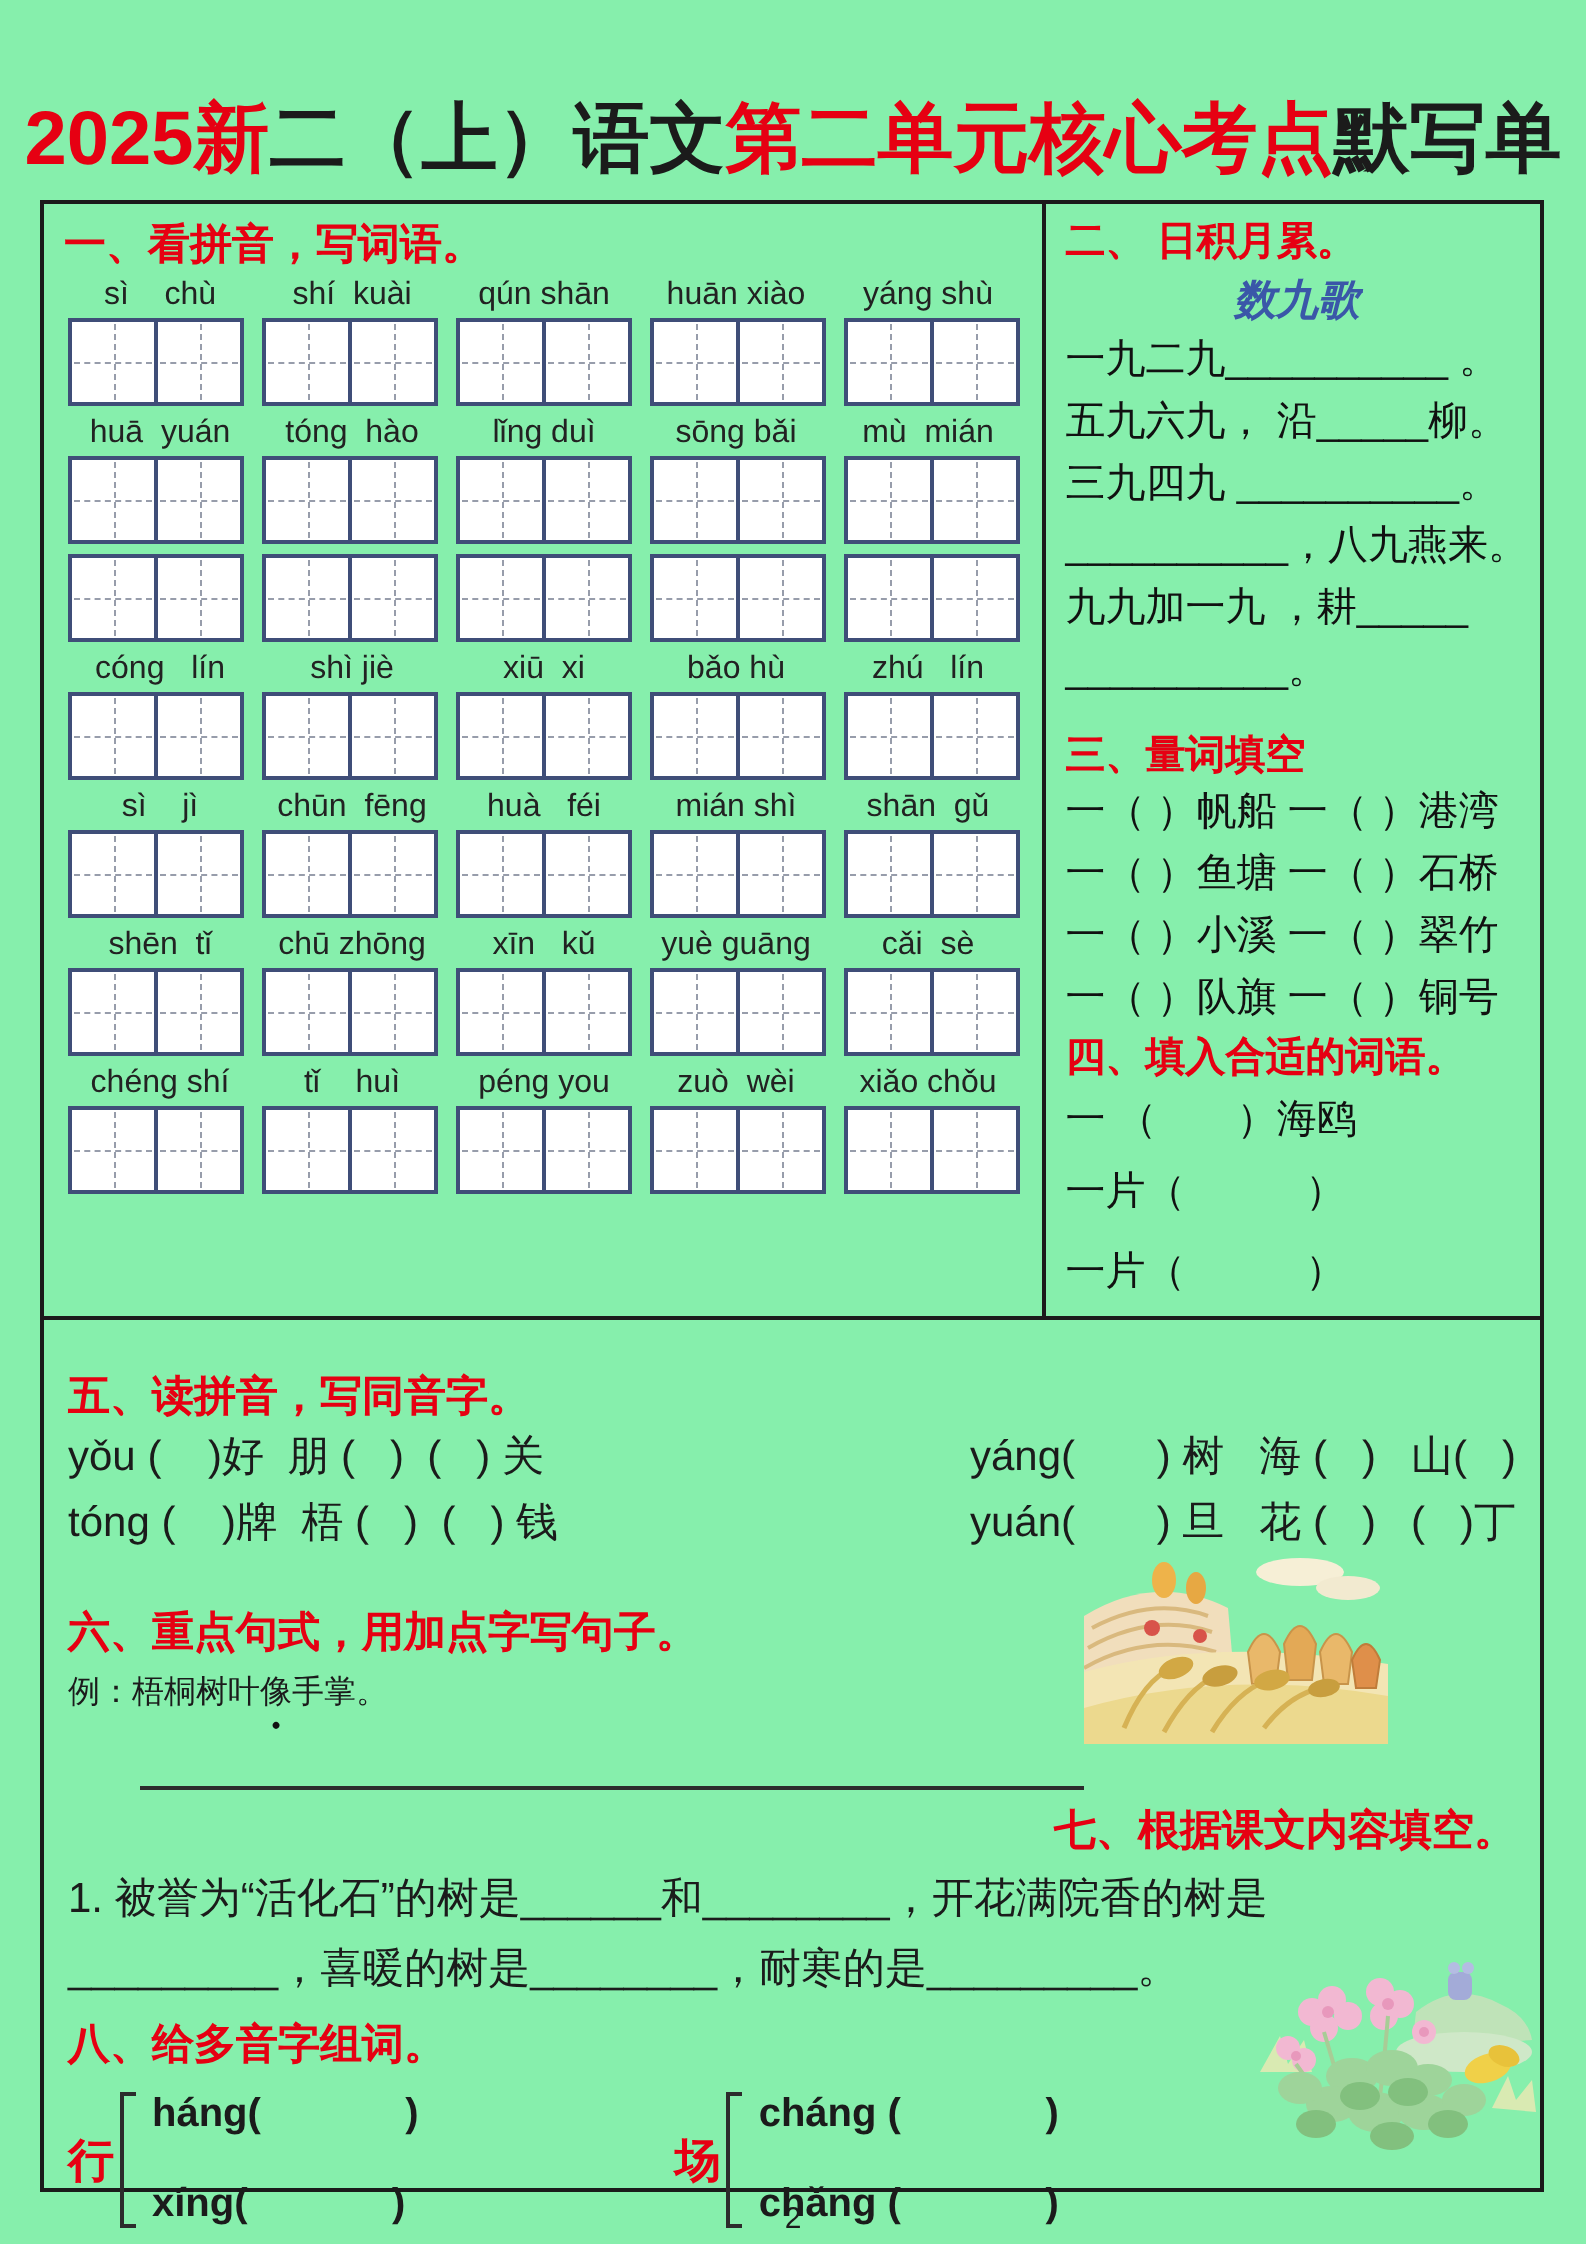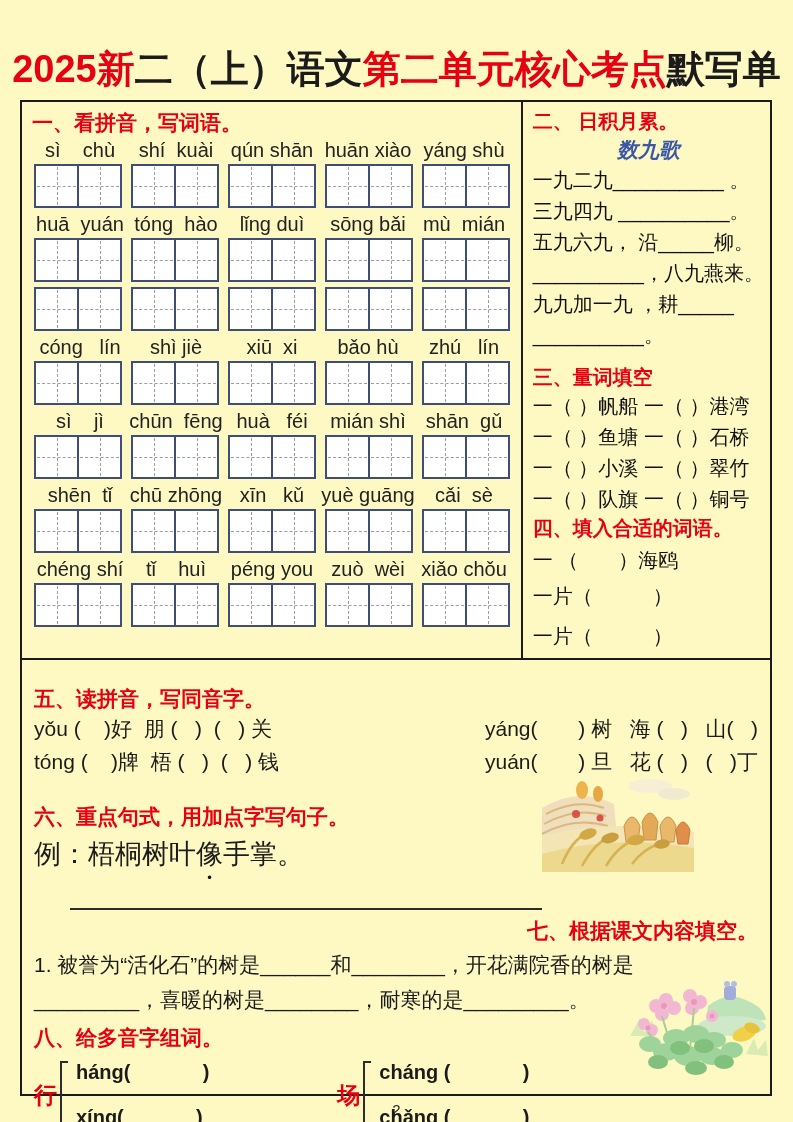--- a/index.html
+++ b/index.html
@@ -1,51 +1,51 @@
 <!DOCTYPE html>
 <html><head>
 <meta charset="utf-8">
 <style>
   * { margin:0; padding:0; box-sizing:border-box; }
   body { background:#ffffff; font-family:"Liberation Sans","DejaVu Sans",sans-serif; color:#1b1b1b; }
-  .sheet { position:relative; width:793px; height:1122px; background:#fef9c3; overflow:hidden; }
+  .sheet { position:relative; width:793px; height:1122px; background:#86efac; overflow:hidden; }
 
   .page-title { position:absolute; top:44px; left:0; width:100%; text-align:center;
     font-size:38px; font-weight:800; letter-spacing:0px; white-space:nowrap; }
   .red { color:#e60012; }
   .blue { color:#3a57a8;font-style:italic; }
 
   .content-box { position:absolute; left:20px; top:100px; width:752px; height:996px;
     border:2px solid #1b1b1b; display:flex; flex-direction:column;gap:18px; }
   .top-area { display:flex; height:584px; border-bottom:2px solid #1b1b1b; }
   .left-col { width:508px; border-right:2px solid #1b1b1b; padding:8px 6px 0 10px; }
   .right-col { flex:1; padding:6px 6px 0 10px; }
   .bottom-area { flex:1; position:relative; padding:8px 12px 0 12px; }
 
   .sec-heading { color:#e60012; font-weight:bold; font-size:21px; line-height:26px; }
 
   .pinyin-row { display:flex; margin-top:3px; }
-  .pinyin-row span { width:96px; text-align:center; font-size:20px; white-space:pre; color:#222; }
+  .pinyin-row span { width:96px; text-align:center; font-size:16px; white-space:pre; color:#222; }
   .grid-row { display:flex; gap:9px; margin:2px 0 5px 2px; }
   .tbox { width:88px; height:44px; border:2px solid #3f4e78; display:flex; background:#fff; }
   .cell { flex:1; position:relative; }
   .cell + .cell { border-left:2px solid #3f4e78; }
   .cell::before { content:""; position:absolute; left:1px; right:1px; top:50%; border-top:1px dashed #979dab; }
   .cell::after  { content:""; position:absolute; top:1px; bottom:1px; left:50%; border-left:1px dashed #979dab; }
 
   .poem-title { text-align:center; font-weight:bold; font-size:21px; margin:2px 0 1px; }
   .poem-line, .measure-line, .fill-line { font-size:20px; line-height:31px; white-space:pre; color:#111; }
   .right-col .sub-heading { color:#e60012; font-weight:bold; font-size:20px; }
   .gap-top { margin-top:13px; }
   .fill-line { line-height:36px; }
 
   .sec5-line { display:flex; font-size:21px; line-height:33px; white-space:pre; }
   .sec5-line .lg { width:452px; }
 
-  .example-line { font-size:27px; margin-top:6px; }
+  .example-line { font-size:16px; margin-top:6px; }
   .dotchar { position:relative; display:inline-block; }
   .dotchar::after { content:"•"; position:absolute; left:50%; transform:translateX(-50%);
     bottom:-13px; font-size:13px; color:#111; }
   .blankline { width:472px; border-bottom:2px solid #2c2c2c; height:0; margin:36px 0 8px 36px; }
 
   .sec7-para { font-size:21px; line-height:35px; margin-top:3px; width:718px; }
 
   .mg-row { display:flex; margin-top:10px; }
   .mg-group { display:flex; align-items:center; }
   .mg-group.g2 { margin-left:128px; }
@@ -275,22 +275,22 @@
               <div class="cell"></div>
               <div class="cell"></div>
             </div>
         </div>
       </div>
 
       <div class="right-col">
         <div class="sec-heading" style="font-size:20px;">二、 日积月累。</div>
         <div class="poem-title blue">数九歌</div>
         <div class="poem-line">一九二九__________ 。</div>
+        <div class="poem-line">五九六九， 沿_____柳。</div>
         <div class="poem-line">三九四九 __________。</div>
-        <div class="poem-line">五九六九， 沿_____柳。</div>
         <div class="poem-line">__________，八九燕来。</div>
         <div class="poem-line">九九加一九 ，耕_____</div>
         <div class="poem-line">__________。</div>
 
         <div class="sub-heading gap-top">三、量词填空</div>
         <div class="measure-line">一（ ）帆船 一（ ）港湾</div>
         <div class="measure-line">一（ ）鱼塘 一（ ）石桥</div>
         <div class="measure-line">一（ ）小溪 一（ ）翠竹</div>
         <div class="measure-line">一（ ）队旗 一（ ）铜号</div>
 

